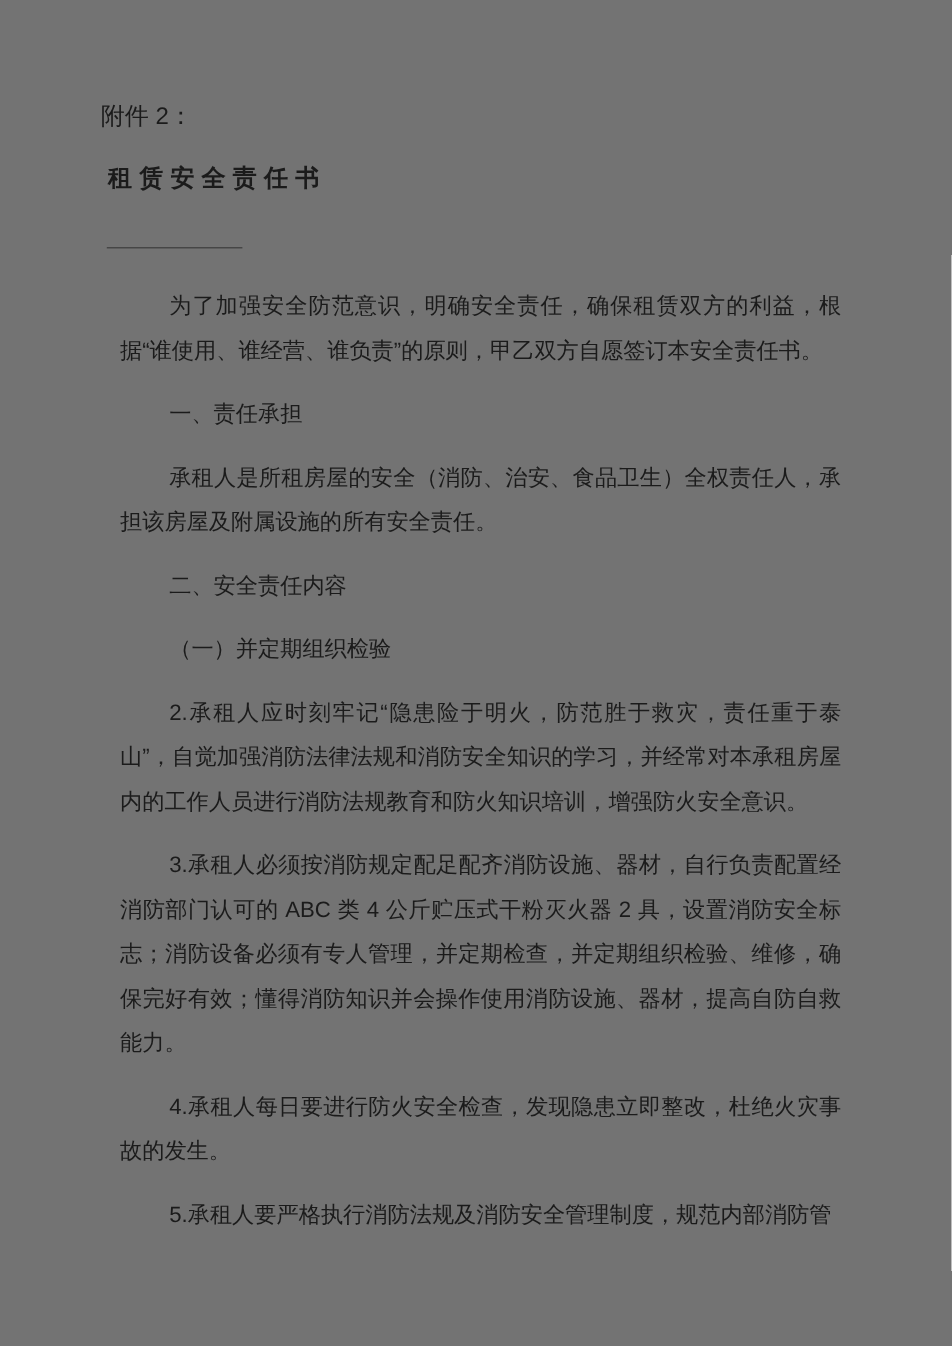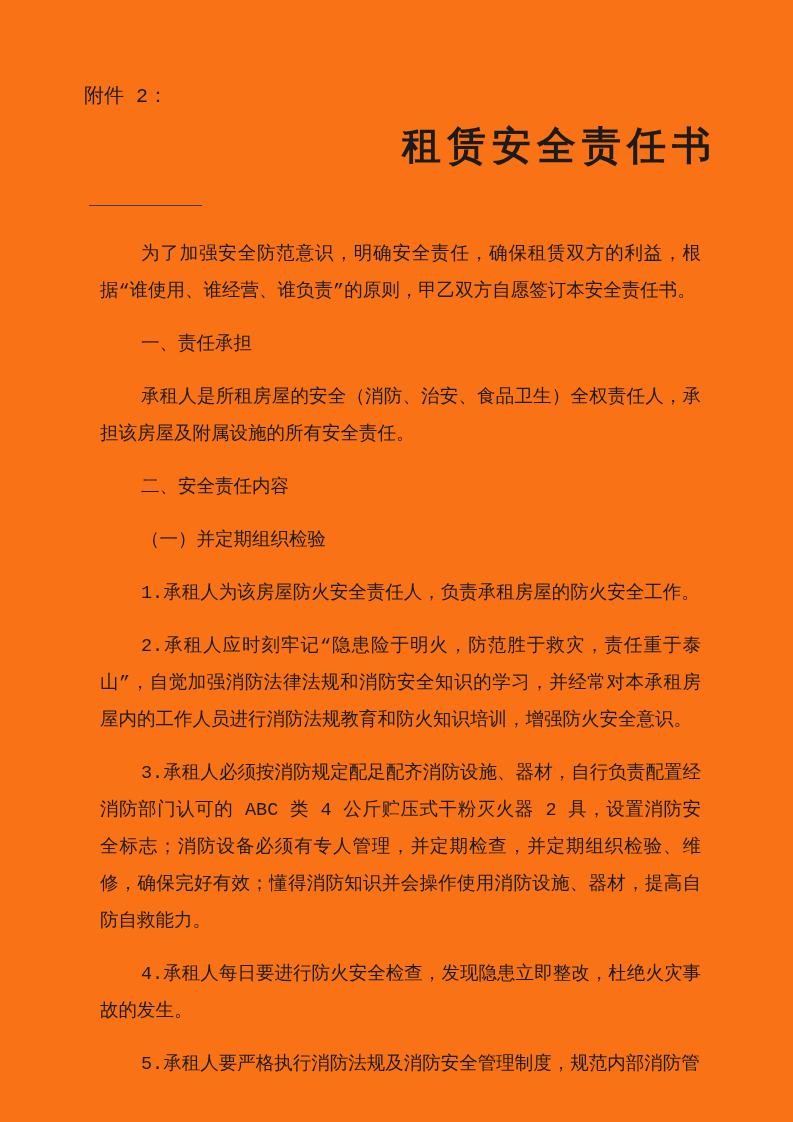--- a/index.html
+++ b/index.html
@@ -5,37 +5,37 @@
   html, body {
     margin: 0;
     padding: 0;
     background: #ffffff;
   }
   .page {
     position: relative;
     width: 793px;
     height: 1122px;
     box-sizing: border-box;
-    background: #f97316;
+    background: #737373;
     padding: 84px 76px 0 84px;
     overflow: hidden;
-    font-family: Liberation Mono, monospace;
+    font-family: Liberation Sans, sans-serif;
     color: #1b1b1b;
   }
   .attachment {
     font-size: 20px;
     line-height: 26px;
     text-align: left;
   }
   .title {
     margin: 20px 0 0 0;
-    font-size: 39px;
+    font-size: 20px;
     font-weight: 700;
     line-height: 38px;
-    text-align: right;
+    text-align: left;
     letter-spacing: 6px;
     text-indent: 6px; 
   }
   .parties {
     margin-top: 14px;
   }
   .party-line {
     font-size: 20.5px;
     line-height: 38px;
     white-space: nowrap;
@@ -77,20 +77,19 @@
       <span class="blank-field"></span>
     </div>
   </div>
 
   <div class="doc-body" id="doc-body">
       <p class="para body">为了加强安全防范意识，明确安全责任，确保租赁双方的利益，根据“谁使用、谁经营、谁负责”的原则，甲乙双方自愿签订本安全责任书。</p>
       <p class="para heading">一、责任承担</p>
       <p class="para body">承租人是所租房屋的安全（消防、治安、食品卫生）全权责任人，承担该房屋及附属设施的所有安全责任。</p>
       <p class="para heading">二、安全责任内容</p>
       <p class="para heading">（一）并定期组织检验</p>
-      <p class="para body">1.承租人为该房屋防火安全责任人，负责承租房屋的防火安全工作。</p>
       <p class="para body">2.承租人应时刻牢记“隐患险于明火，防范胜于救灾，责任重于泰山”，自觉加强消防法律法规和消防安全知识的学习，并经常对本承租房屋内的工作人员进行消防法规教育和防火知识培训，增强防火安全意识。</p>
       <p class="para body">3.承租人必须按消防规定配足配齐消防设施、器材，自行负责配置经消防部门认可的 ABC 类 4 公斤贮压式干粉灭火器 2 具，设置消防安全标志；消防设备必须有专人管理，并定期检查，并定期组织检验、维修，确保完好有效；懂得消防知识并会操作使用消防设施、器材，提高自防自救能力。</p>
       <p class="para body">4.承租人每日要进行防火安全检查，发现隐患立即整改，杜绝火灾事故的发生。</p>
       <p class="para body">5.承租人要严格执行消防法规及消防安全管理制度，规范内部消防管</p>
     </div>
 
 </div>
 
 </body></html>

